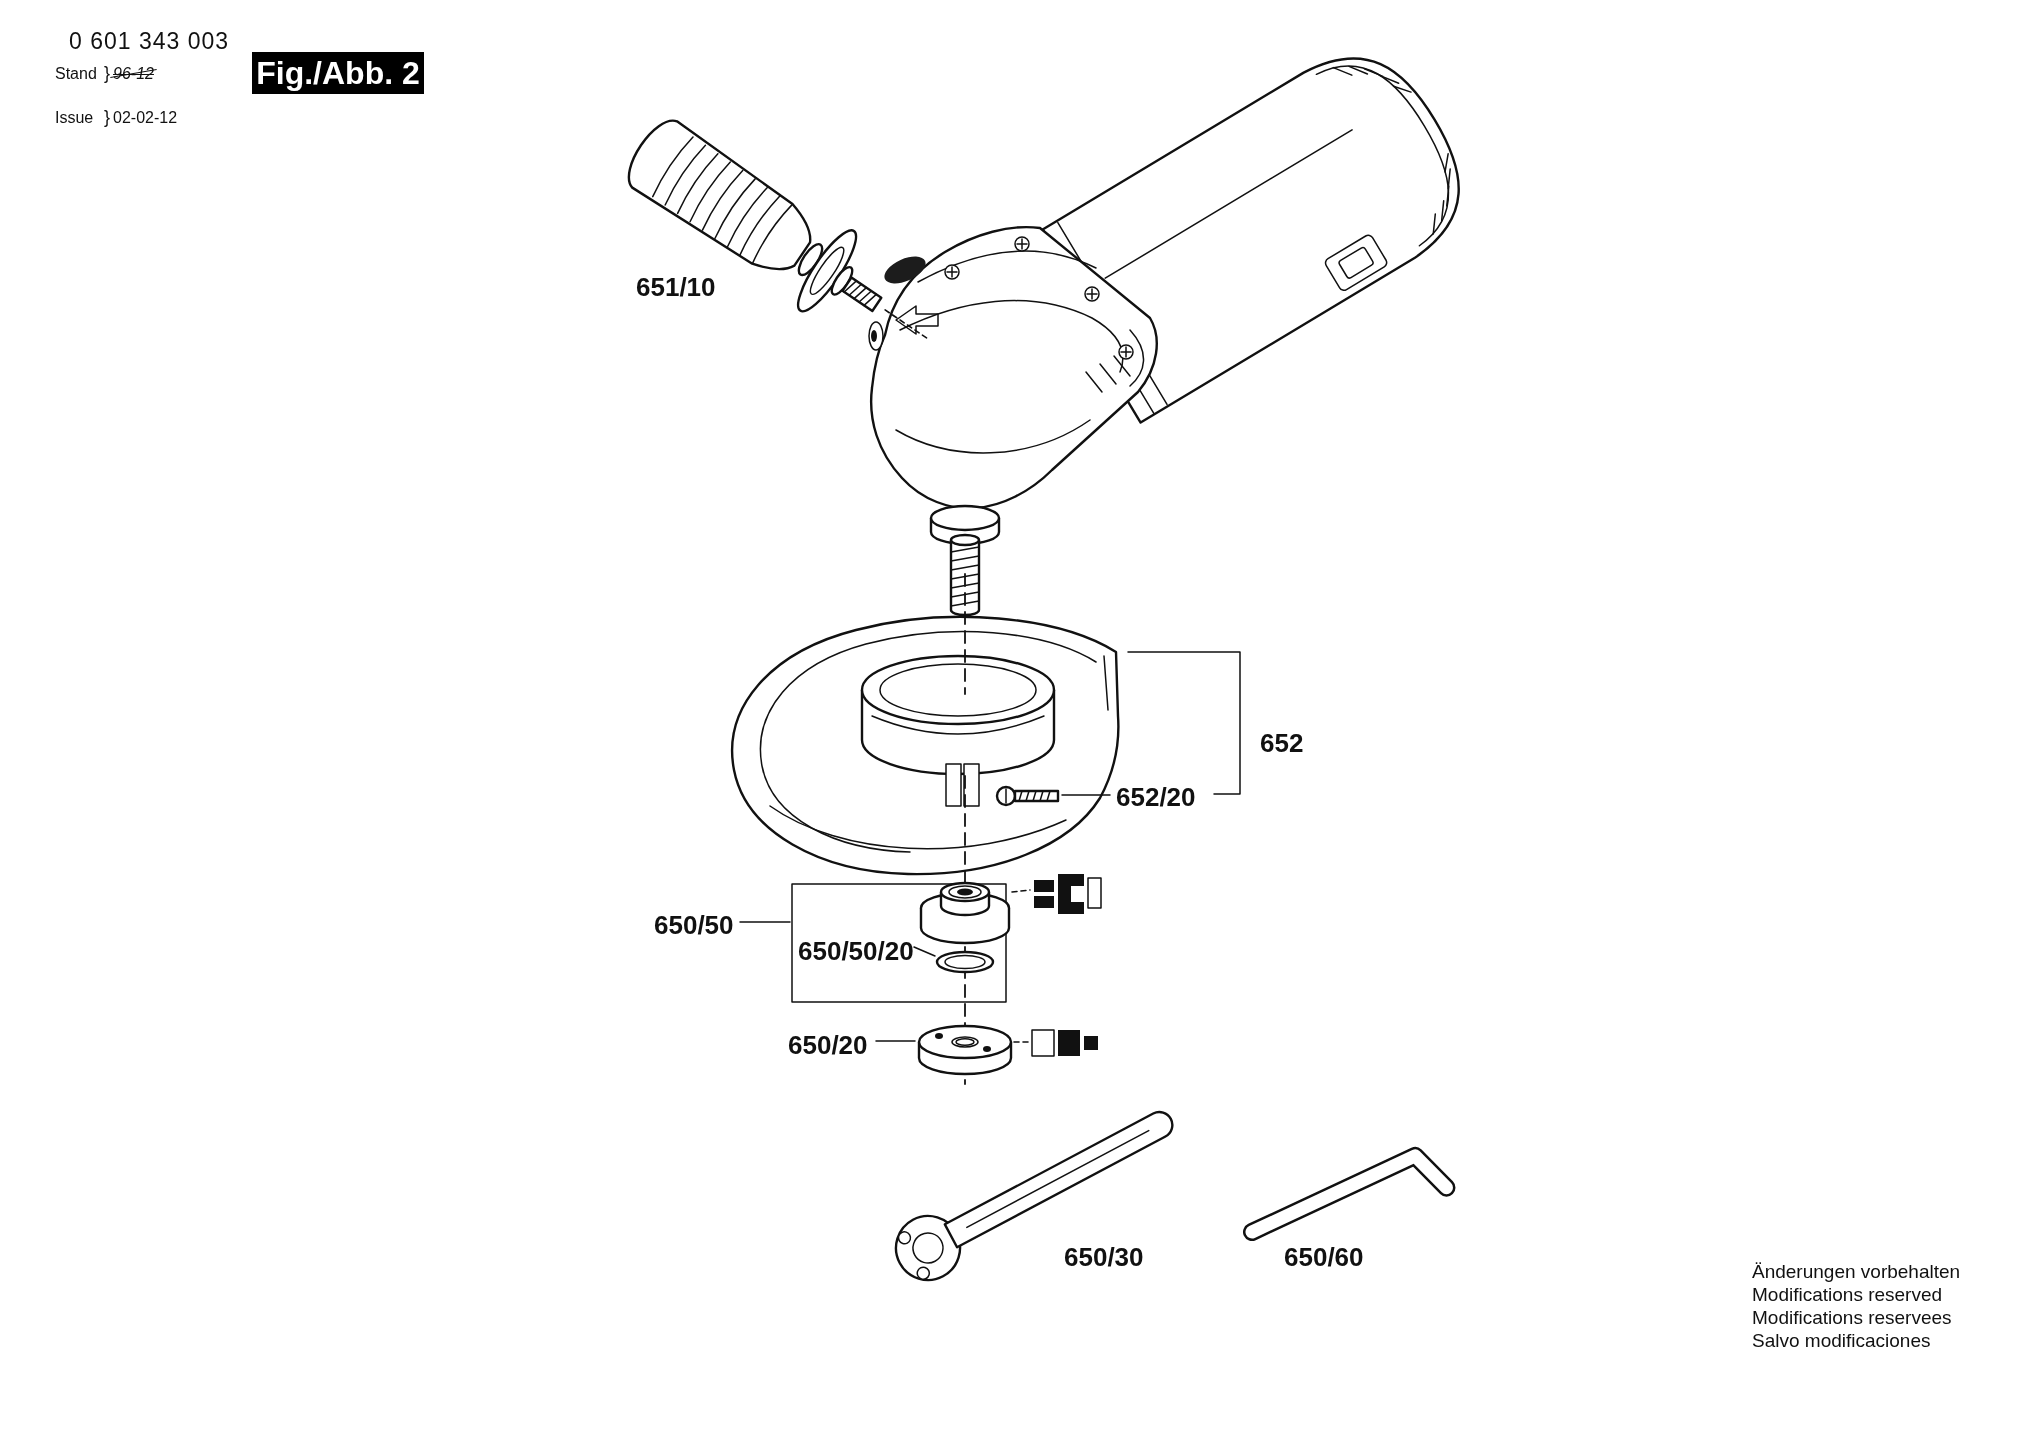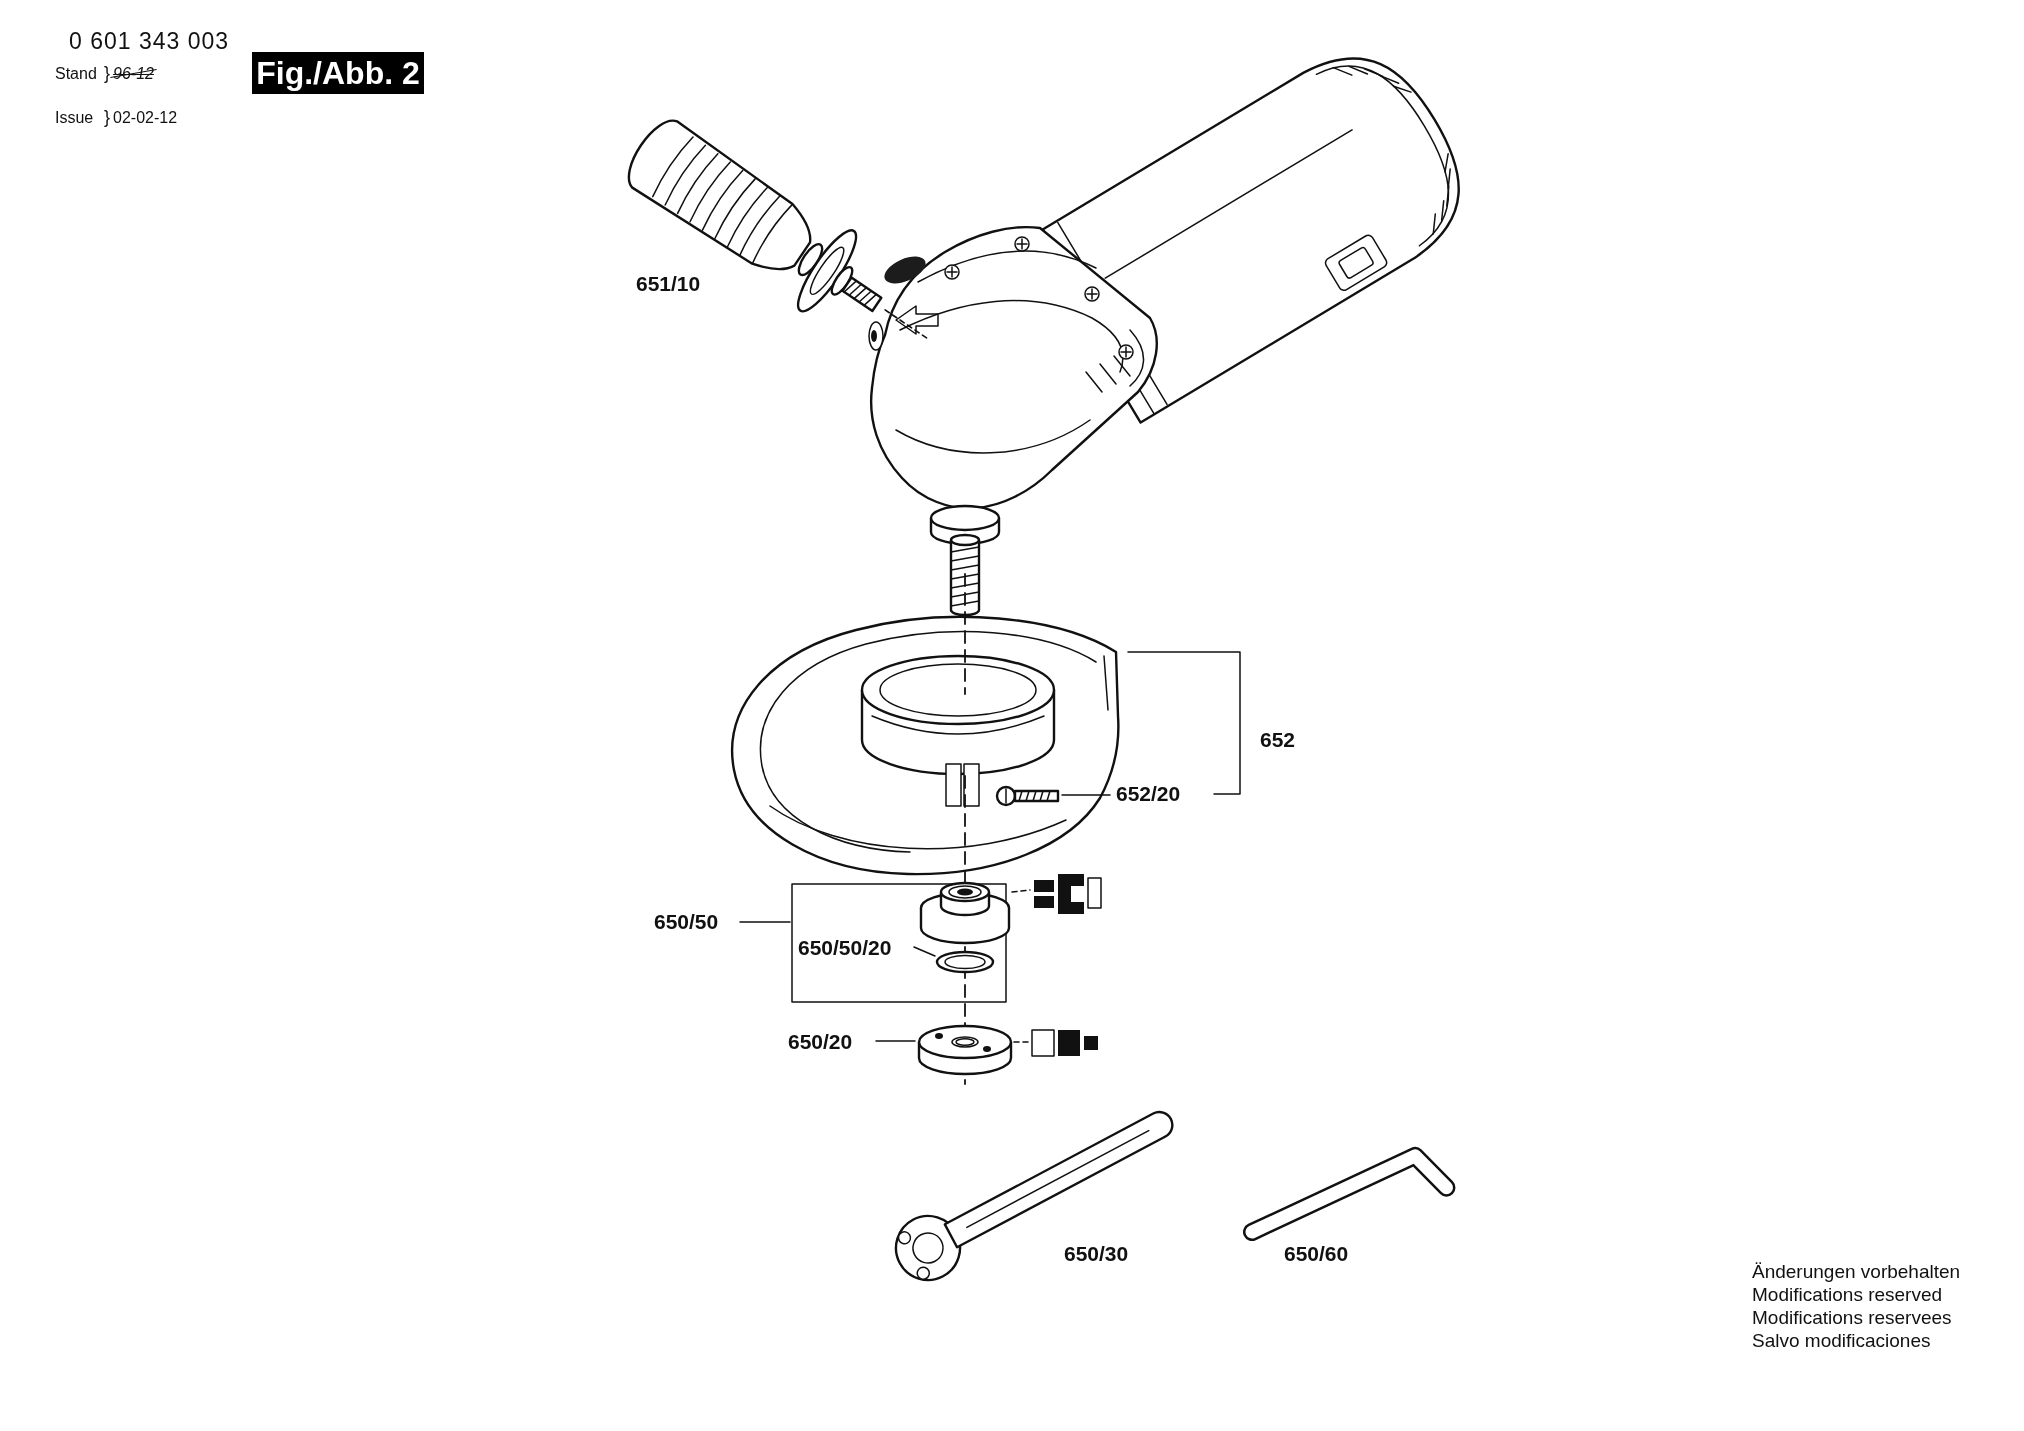--- a/index.html
+++ b/index.html
@@ -1,19 +1,19 @@
 <!DOCTYPE html>
 <html><head>
 <meta charset="utf-8">
 <style>
   * { margin:0; padding:0; box-sizing:border-box; }
   html,body { width:2024px; height:1431px; background:#fff; }
   body { font-family:"Liberation Sans", sans-serif; color:#111; position:relative; overflow:hidden; }
   .abs { position:absolute; }
-  .part-label { position:absolute; font-weight:bold; font-size:21px; white-space:nowrap; color:#111; }
+  .part-label { position:absolute; font-weight:bold; font-size:26px; white-space:nowrap; color:#111; }
   .part-number { position:absolute; left:55px; top:28px; font-size:23px; letter-spacing:1px;margin-left:14px; }
   .meta-row { position:absolute; left:55px; font-size:16px; display:flex; gap:3px; align-items:baseline; }
   .meta-label { width:46px; display:inline-block; }
   .brace { font-size:18px; }
   .strike { position:relative; text-decoration:line-through;font-style:italic; }
   .strike::after { content:""; position:absolute; left:-3px; right:-3px; top:45%; border-top:1.6px solid #111; transform:rotate(-10deg); }
   .figbox { position:absolute; left:252px; top:52px; width:172px; height:42px; background:#000; color:#fff;
             font-weight:bold; font-size:32px; display:flex; align-items:center; justify-content:center; }
   .footer { position:absolute; left:1752px; top:1260px; font-size:19px; line-height:23px; }
   svg.art { position:absolute; left:0; top:0; }

